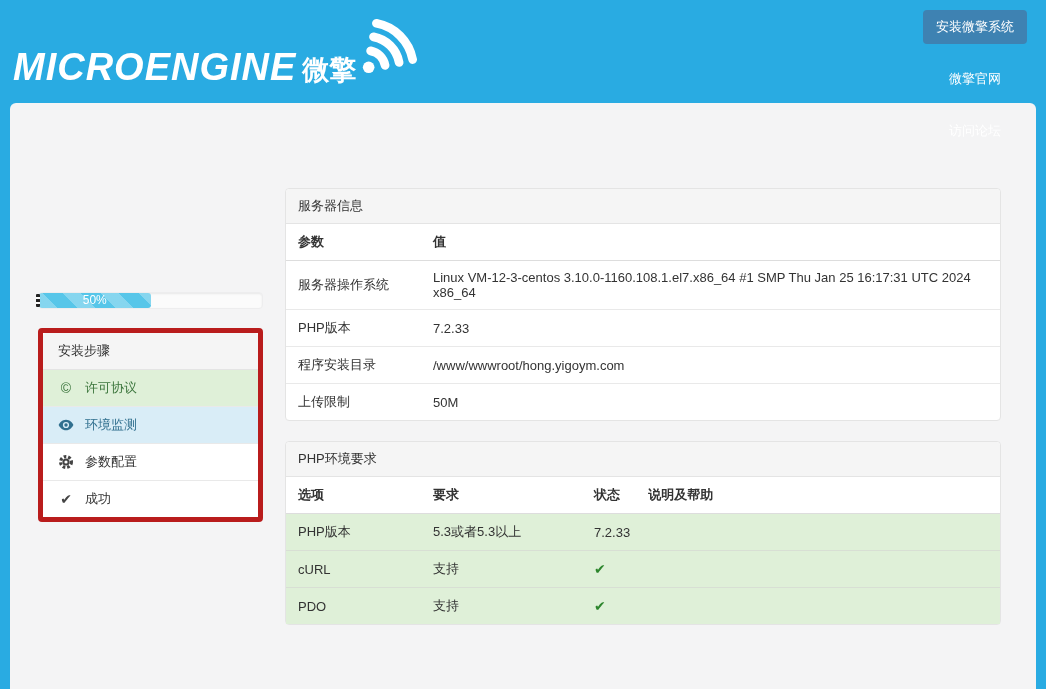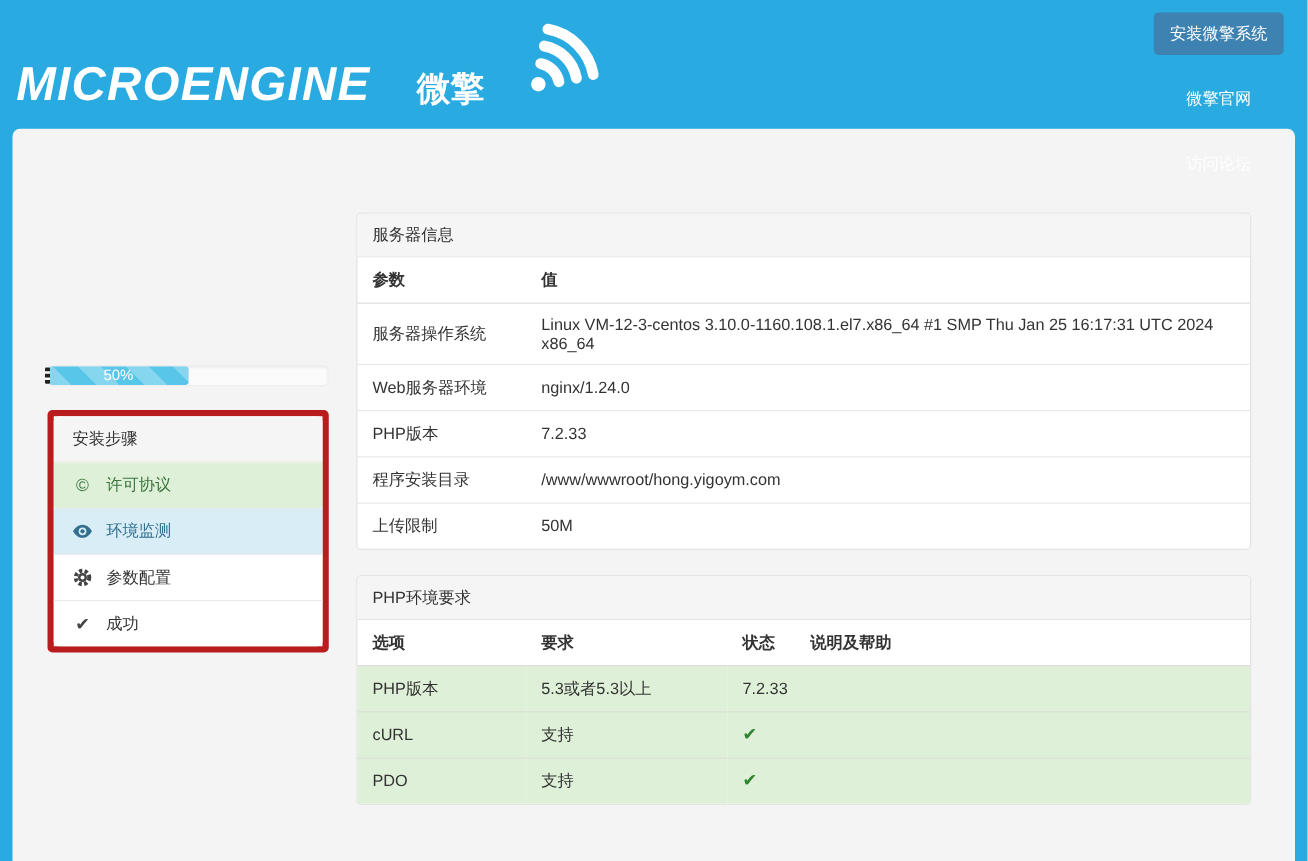--- a/index.html
+++ b/index.html
@@ -2,21 +2,21 @@
 <html><head>
 <meta charset="utf-8">
 <style>
   * { margin:0; padding:0; box-sizing:border-box; }
   html,body { width:1046px; height:689px; overflow:hidden; }
   body { font-family:"Liberation Sans","DejaVu Sans",sans-serif; background:#29abe2; }
   .page { width:1046px; height:689px; position:relative; }
 
   
   .header { height:103px; position:relative; color:#fff; }
-  .logo { display:flex; align-items:flex-end; padding:16px 0 0 13px;gap:31px; }
+  .logo { display:flex; align-items:flex-end; padding:16px 0 0 13px; }
   .logo-text { font-style:italic; font-weight:bold; font-size:38px; line-height:1.4; letter-spacing:1px; }
   .logo-cn { font-size:27px; font-weight:bold; margin:0 3px 6px 6px; }
   .logo-wifi { margin-bottom:12px; }
   .topnav { position:absolute; top:10px; right:19px; display:flex; align-items:center; gap:18px;flex-direction:column; }
   .topnav a { color:#fff; font-size:13px; text-decoration:none; padding:8px 4px; cursor:pointer; }
   .topnav a.active { background:#3e82b2; border-radius:4px; padding:8px 13px; }
 
   
   .card { margin:0 10px; height:586px; background:#f4f4f5; border-radius:6px 6px 0 0;
           padding:21px 35px 0 28px; display:flex;align-items:center; }
@@ -135,24 +135,20 @@
               <th class="c1">参数</th>
               <th>值</th>
             </tr>
           </thead>
           <tbody>
             <tr>
               <td>服务器操作系统</td>
               <td>Linux VM-12-3-centos 3.10.0-1160.108.1.el7.x86_64 #1 SMP Thu Jan 25 16:17:31 UTC 2024 x86_64</td>
             </tr>
             <tr>
-              <td>Web服务器环境</td>
-              <td>nginx/1.24.0</td>
-            </tr>
-            <tr>
               <td>PHP版本</td>
               <td>7.2.33</td>
             </tr>
             <tr>
               <td>程序安装目录</td>
               <td>/www/wwwroot/hong.yigoym.com</td>
             </tr>
             <tr>
               <td>上传限制</td>
               <td>50M</td>

